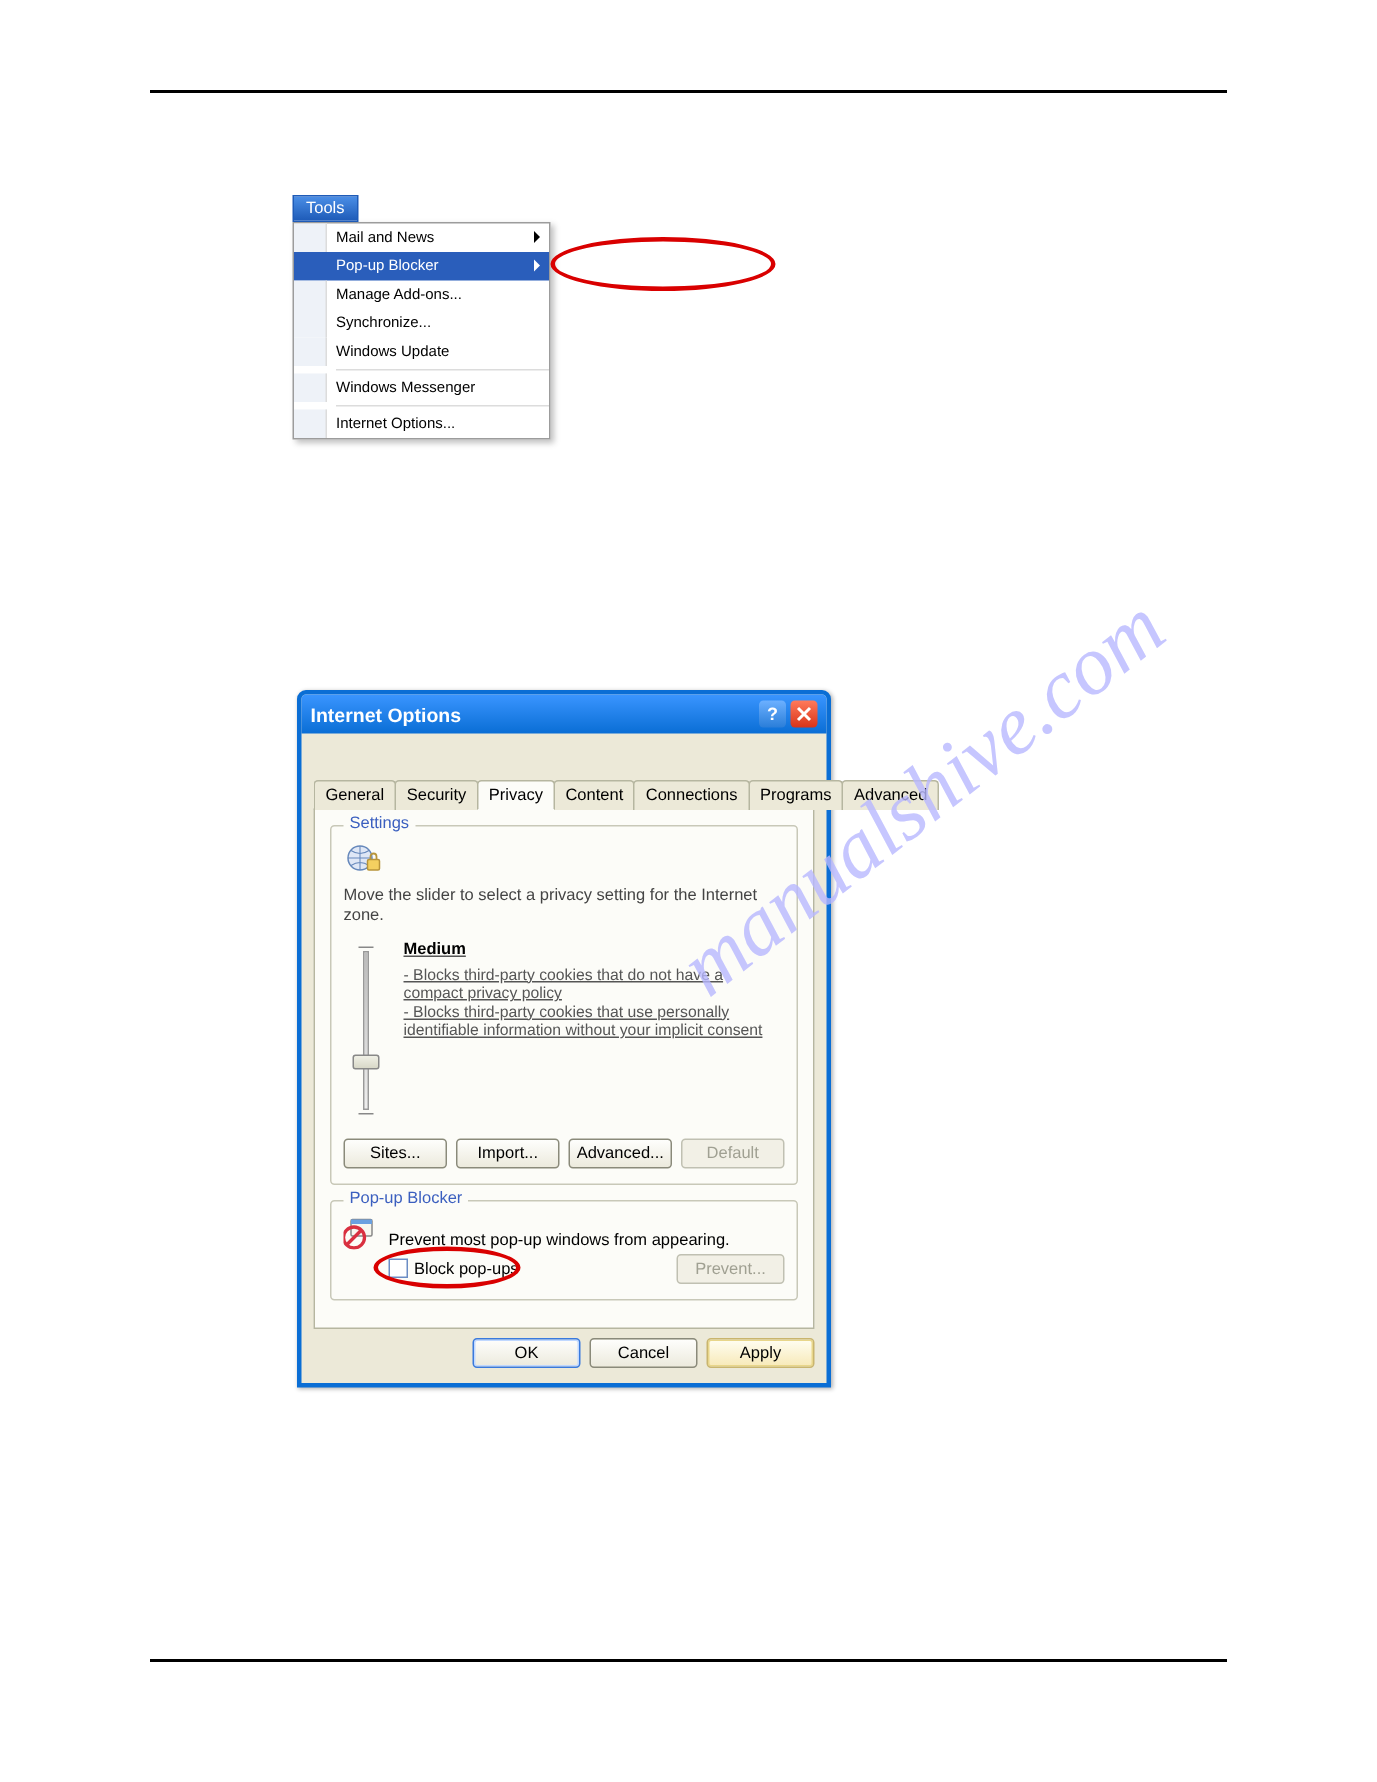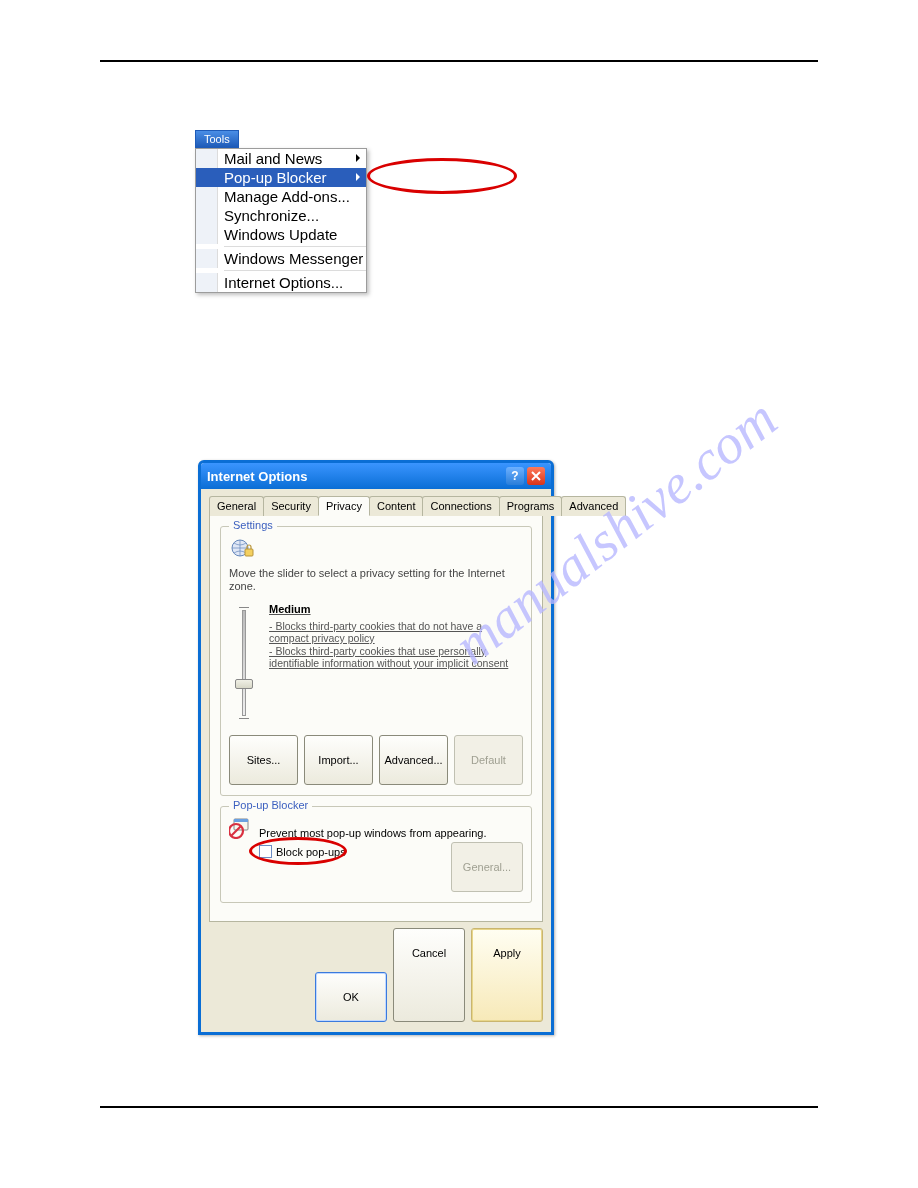--- a/index.html
+++ b/index.html
@@ -28,21 +28,21 @@
   .tools-block { position:absolute; top:130px; left:195px; }
   .tools-header {
     display:inline-block; background:linear-gradient(#4a8ee6,#1e5bb8);
     color:#fff; padding:2px 8px; font-size:11px; border:1px solid #1e5bb8;
   }
   .menu-panel {
     background:#fff; border:1px solid #9c9c9c; width:172px;
     box-shadow:2px 2px 4px rgba(0,0,0,.25);
   }
   .menu-panel .gutter-item {
-    display:flex; align-items:center; font-size:15px; height:19px;
+    display:flex; align-items:center; font-size:10px; height:19px;
     position:relative;
   }
   .gutter-item .gutter { width:22px; height:100%; background:#eef2f8; border-right:1px solid #dcdcdc; margin-right:6px;}
   .gutter-item.highlight { background:#2a5ebb; color:#fff; }
   .gutter-item.highlight .gutter{ background:#2a5ebb; border-right-color:#2a5ebb;}
   .gutter-item .arrow-r {
     position:absolute; right:6px; top:5px; width:0; height:0;
     border-top:4px solid transparent; border-bottom:4px solid transparent;
     border-left:4px solid #000;
   }
@@ -76,21 +76,21 @@
   .titlebar-btn {
     width:18px; height:18px; margin-left:3px; border-radius:3px;
     display:flex; align-items:center; justify-content:center;
     font-weight:bold; font-size:12px; cursor:pointer;
   }
   .btn-help{ background:linear-gradient(#6cb0ff,#2a7ed9); color:#fff;}
   .btn-close{ background:linear-gradient(#ff7a5a,#d9341a); color:#fff;}
   .dialog-body{ padding:6px 8px 10px; position:relative; }
 
   
-  .tabs-row{ display:flex; border-bottom:1px solid #b6b6a0; margin-bottom:-1px; }
+  .tabs-row{ display:flex; border-bottom:1px solid #b6b6a0; margin-bottom:-1px;margin-top:24px; }
   .tab {
     border:1px solid #b6b6a0; border-bottom:none;
     background:#ece9d8; padding:3px 7px; font-size:11px;
     margin-right:-1px; border-radius:3px 3px 0 0; position:relative; top:1px;
     cursor:pointer;
   }
   .tab.active{ background:#fcfcf8; border-bottom:1px solid #fcfcf8; z-index:2; }
 
   .tab-content{
     border:1px solid #b6b6a0; background:#fcfcf8;
@@ -131,21 +131,21 @@
     background:linear-gradient(#f0f0e6,#d8d8c8); border:1px solid #888;
     border-radius:2px;
   }
   .policy-col{ flex:1; font-size:10.5px; color:#555; line-height:12.5px;text-decoration:underline;}
   .policy-col .level-name{ font-weight:bold; color:#000; margin-bottom:4px; font-size:11px;}
 
   .button-row{ display:flex; justify-content:flex-end; gap:6px; margin-top:12px;}
   .xp-btn{
     border:1px solid #8a8a7a; border-radius:3px;
     background:linear-gradient(#fefefc,#eceadd);
-    padding:18px 0; width:72px; text-align:center; font-size:11px;
+    padding:3px 0; width:72px; text-align:center; font-size:11px;
     cursor:pointer;
   }
   .xp-btn.disabled{ color:#a0a092; border-color:#c0c0b2; background:#f2f0e6; cursor:default;}
 
   
   .popup-row1{ display:flex; align-items:flex-end; gap:8px;}
   .block-icon{
     width:22px; height:22px; flex-shrink:0;
   }
   .checkbox-row{ display:flex; align-items:center; margin:6px 0 2px 30px; gap:4px; position:relative;}
@@ -155,21 +155,21 @@
   .settings-btn-row{ display:flex; justify-content:flex-end; margin-top:-18px;}
   .red-oval-2{
     position:absolute; width:98px; height:28px; border:3px solid #d90000;
     border-radius:50%; pointer-events:none; left:-10px; top:-8px;
   }
 
   
   .dialog-bottom{
     display:flex; justify-content:flex-end; gap:6px; padding-top:6px;
   }
-  .xp-btn.focus{ border:1px solid #3a7add; box-shadow:inset 0 0 0 1px #c0d8ff;margin-top:44px;}
+  .xp-btn.focus{ border:1px solid #3a7add; box-shadow:inset 0 0 0 1px #c0d8ff;}
   .xp-btn.apply{ border-color:#c9b56f; background:linear-gradient(#fffef2,#f7e9b8); box-shadow:inset 0 0 0 1px #e8d68a;}
 
 </style>
 </head>
 <body>
 
 <div class="page-border-top"></div>
 <div class="page-border-bottom"></div>
 
 <div class="watermark">manualshive.com</div>
@@ -293,21 +293,21 @@
           <span>Prevent most pop-up windows from appearing.</span>
         </div>
 
         <div class="checkbox-row">
           <div class="red-oval-2"></div>
           <span class="xp-checkbox"></span>
           <span>Block pop-ups</span>
         </div>
 
         <div class="settings-btn-row">
-          <div class="xp-btn disabled">General...</div>
+          <div class="xp-btn disabled">Prevent...</div>
         </div>
       </div>
 
     </div>
 
     <div class="dialog-bottom">
       <div class="xp-btn focus">OK</div>
       <div class="xp-btn">Cancel</div>
       <div class="xp-btn apply">Apply</div>
     </div>

